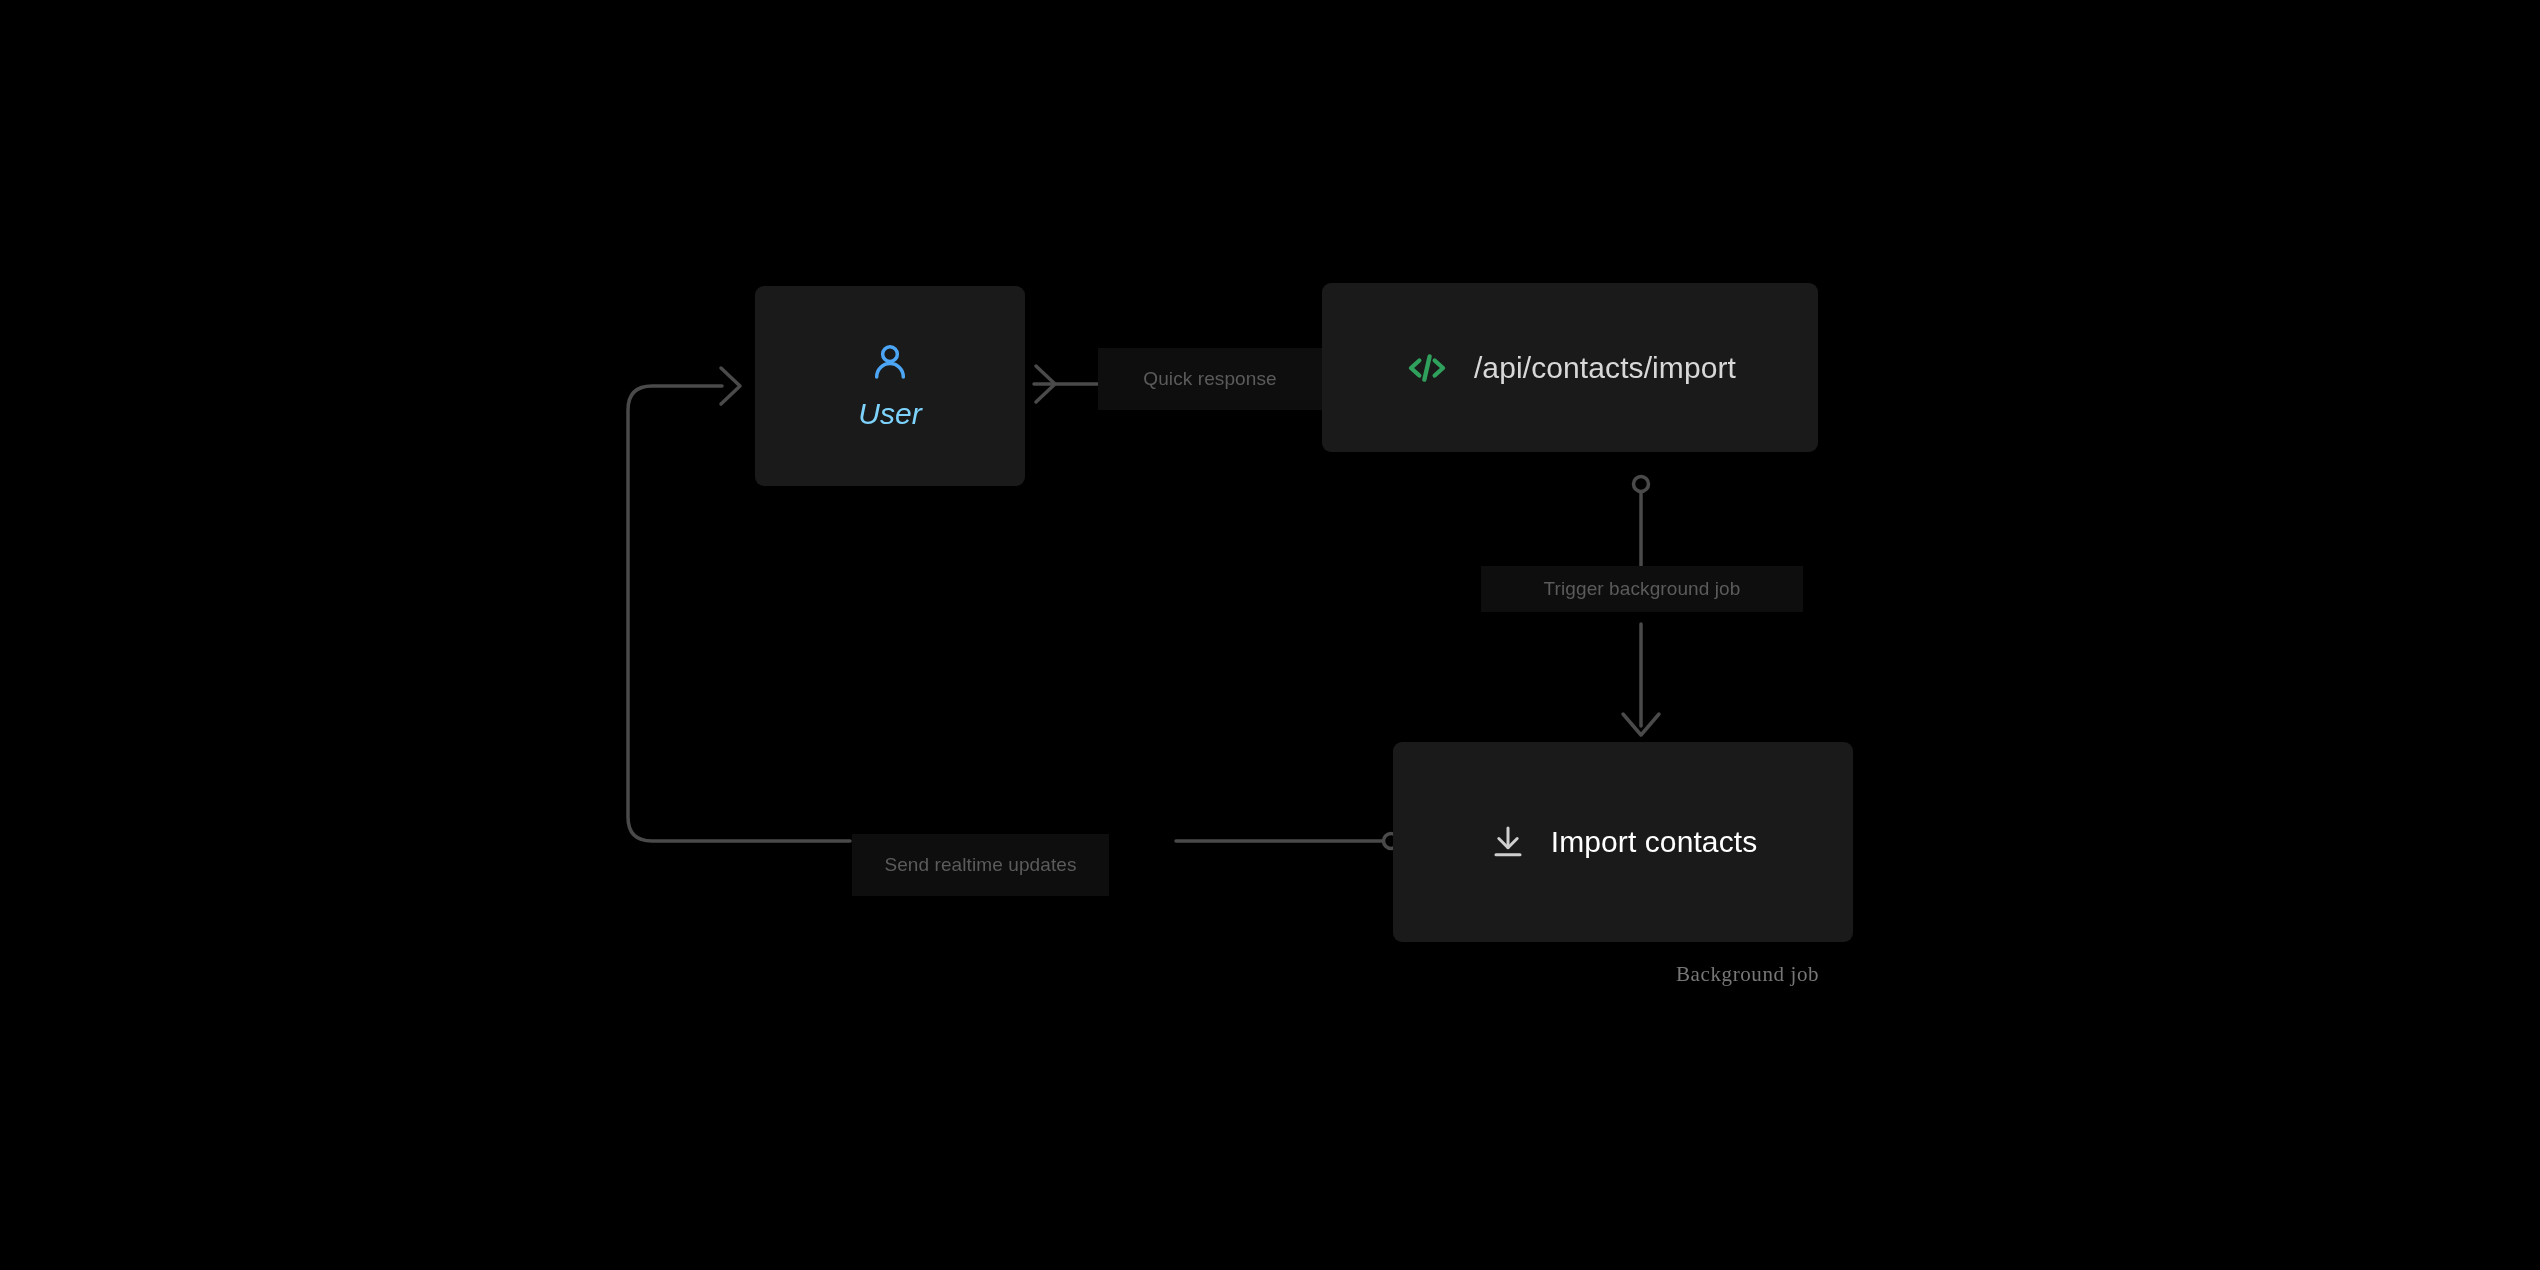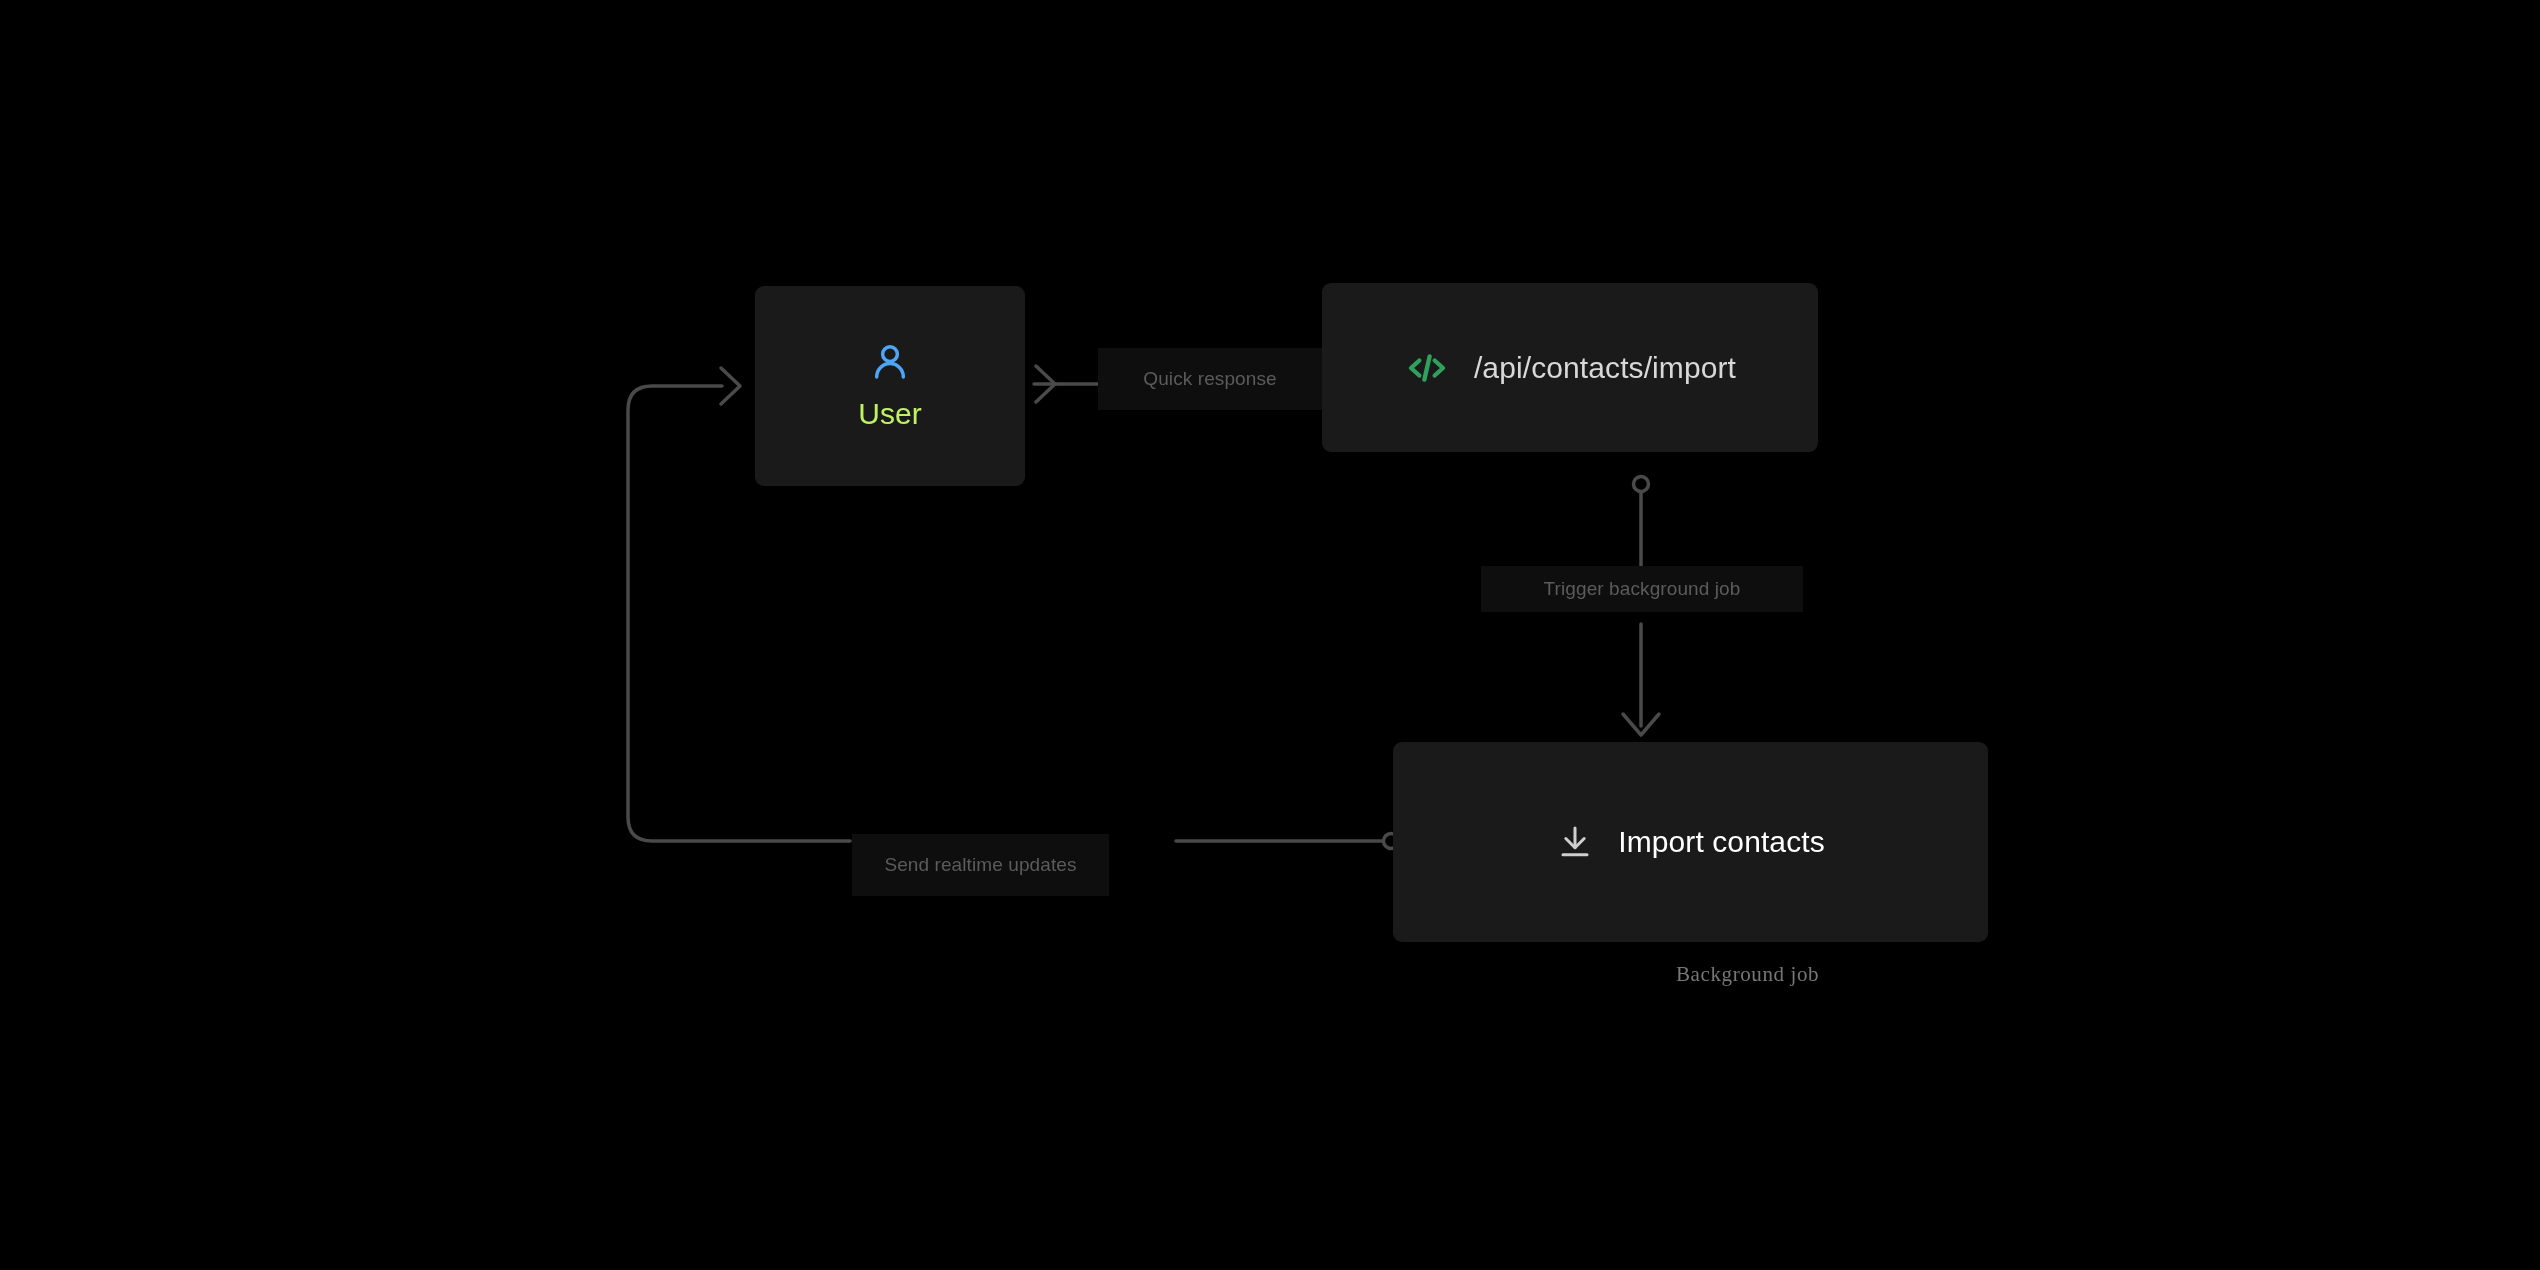--- a/index.html
+++ b/index.html
@@ -74,39 +74,40 @@
   }
 
   
   #node-user {
     left: 755px;
     top: 286px;
     width: 270px;
     height: 200px;
   }
   #node-user .node-label {
-    color: #bef264;
+    color: #7dd3fc;
+    font-style: italic;
   }
 
   
   #node-api {
     left: 1322px;
     top: 283px;
     width: 496px;
     height: 169px;
   }
   #node-api .node-label {
     color: #d8d8d8;
   }
 
   
   #node-import {
     left: 1393px;
     top: 742px;
-    width: 595px;
+    width: 460px;
     height: 200px;
   }
   #node-import .node-label {
     color: #ffffff;
   }
 
   
   .node-caption {
     position: absolute;
     font-family: "DejaVu Sans Mono", "Liberation Mono", monospace;

